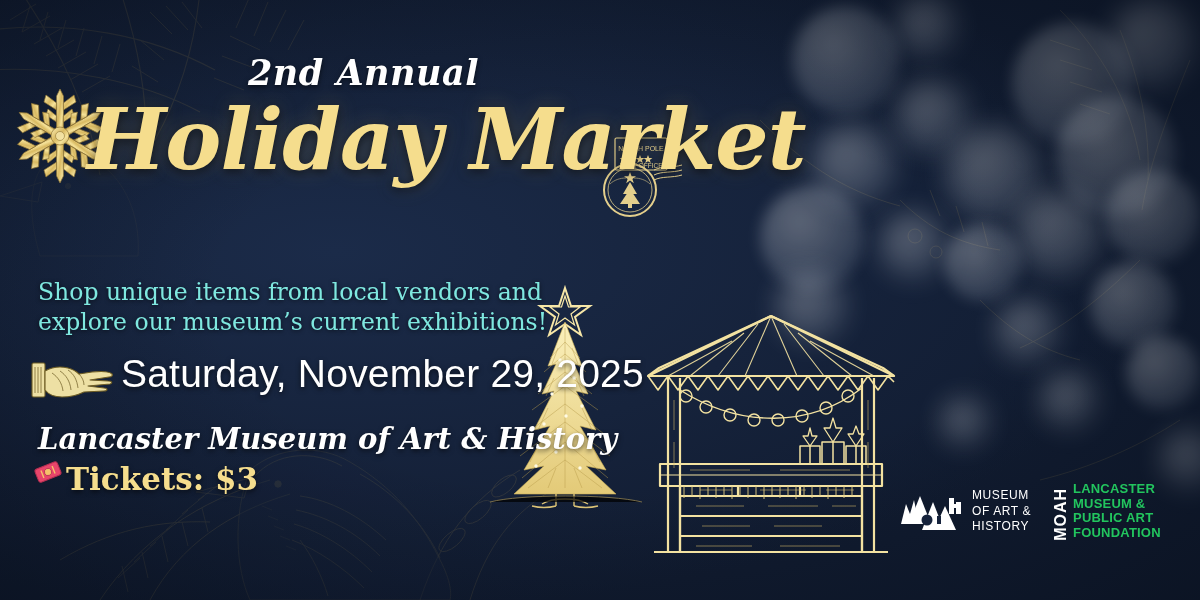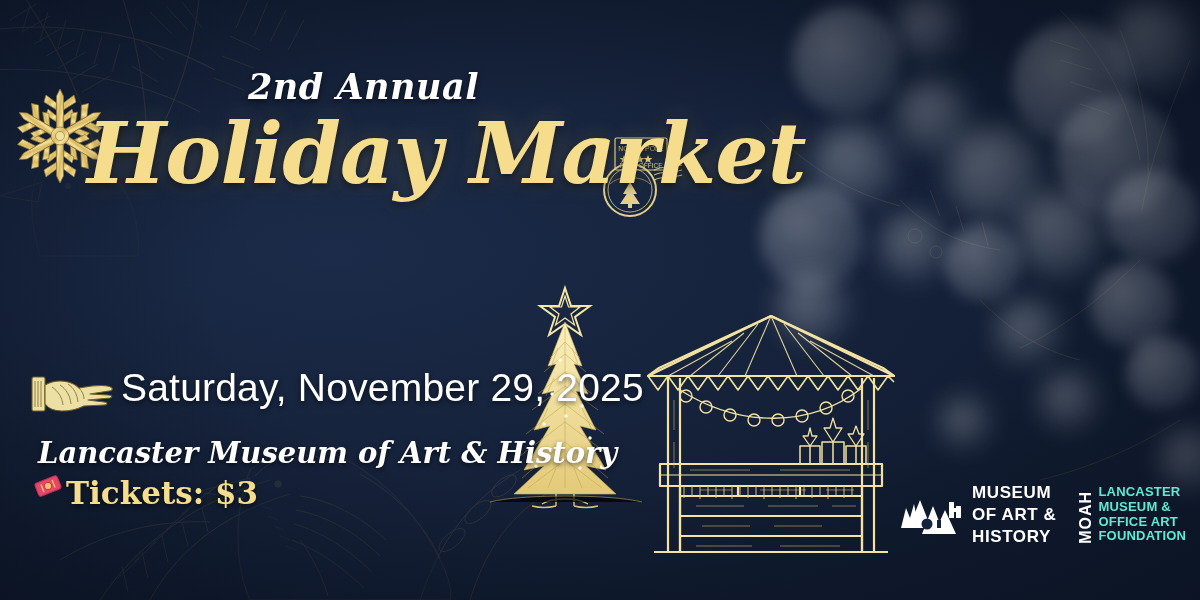--- a/index.html
+++ b/index.html
@@ -18,21 +18,21 @@
   }
   .botanical{position:absolute;inset:0;opacity:.30;}
   .bokeh-layer{position:absolute;inset:0;}
   .bokeh{position:absolute;border-radius:50%;
     background:radial-gradient(circle at 38% 34%, rgba(255,255,255,.30), rgba(230,238,248,.16) 58%, rgba(210,222,240,.07) 85%, rgba(200,215,235,0) 100%);
     filter:blur(1.5px);}
   .bokeh.soft{filter:blur(7px);}
   .bokeh.softer{filter:blur(13px);}
 
   
-  .content{position:absolute;inset:0;margin-top:14px;}
+  .content{position:absolute;inset:0;}
 
   #annual{
     position:absolute;left:248px;top:52px;
     font-family:"DejaVu Serif", serif;
     font-style:italic;font-weight:700;font-size:35px;color:#ffffff;
     letter-spacing:.5px;
     text-shadow:0 2px 5px rgba(0,0,0,.6);
   }
   #title{
     position:absolute;left:87px;top:90px;
@@ -76,29 +76,29 @@
   #ticket-icon{position:absolute;left:33px;top:458px;width:30px;height:28px;}
   #stamp{position:absolute;left:596px;top:132px;width:88px;height:88px;}
   #tree{position:absolute;left:470px;top:282px;width:190px;height:228px;}
   #stall{position:absolute;left:640px;top:300px;width:262px;height:268px;}
 
   
   .logos{position:absolute;left:900px;top:482px;display:flex;align-items:center;gap:22px;}
   .moah-logo{display:flex;align-items:center;gap:10px;}
   .moah-mark{width:62px;height:42px;}
   .moah-words{
-    color:#fff;font-weight:700;font-size:17px;line-height:1.28;letter-spacing:.6px;
+    color:#fff;font-weight:400;font-size:12px;line-height:1.28;letter-spacing:.6px;
   }
   .found-logo{display:flex;align-items:stretch;gap:4px;}
   .found-vert{
     color:#fff;font-weight:700;font-size:16px;letter-spacing:1px;
     writing-mode:vertical-rl;transform:rotate(180deg);
     line-height:1;display:flex;align-items:center;
   }
-  .found-words{color:#5eead4;font-weight:700;font-size:13px;line-height:1.13;letter-spacing:.2px;}
+  .found-words{color:#22c55e;font-weight:700;font-size:13px;line-height:1.13;letter-spacing:.2px;}
 </style>
 </head>
 <body>
 
 <div id="banner">
 
   <div class="bg-base"></div>
 
   <svg class="botanical" viewBox="0 0 1200 600">
     <g stroke="#b79a52" fill="none" stroke-width="1.1" opacity=".55">
@@ -374,20 +374,21 @@
     </g>
 
     <g stroke="#e3cd83" stroke-width="1" opacity=".9">
       <path d="M44 186 L44 198 M52 186 L52 196 M60 186 L60 199 M68 186 L68 195 M76 186 L76 198 M84 186 L84 196 M92 186 L92 199 M100 186 L100 195 M108 186 L108 198 M116 186 L116 196 M124 186 L124 199 M132 186 L132 195 M140 186 L140 198 M148 186 L148 196 M156 186 L156 199 M164 186 L164 195 M172 186 L172 198 M180 186 L180 196 M188 186 L188 199 M196 186 L196 195 M204 186 L204 198 M212 186 L212 196"></path>
     </g>
   </svg>
 
   <div class="content">
     <div id="annual">2nd Annual</div>
     <div id="title">Holiday Market</div>
+    <div id="subtitle">Shop unique items from local vendors and explore our museum’s current exhibitions!</div>
 
     <svg id="hand-icon" viewBox="0 0 84 52">
       <g fill="#ede0a4" stroke="#6d5c24" stroke-width="1.1" stroke-linejoin="round">
         <rect x="2" y="8" width="13" height="34" rx="1.5"></rect>
         <path d="M15 16 C22 12 30 11 38 13 C42 14 46 16 49 19 L62 17 C72 16 80 17 82 19 C83 20 82 22 79 22 L60 25 L78 26 C82 26 83 28 80 29 L58 31 L74 33 C78 33 78 36 74 36 L54 37 C48 40 40 42 32 42 C24 42 18 39 15 35 Z"></path>
       </g>
       <g stroke="#6d5c24" stroke-width=".8" fill="none" opacity=".9">
         <path d="M5 12 L5 38 M8 12 L8 38 M11 12 L11 38"></path>
         <path d="M22 18 C28 22 32 28 33 36"></path>
         <path d="M30 16 C36 20 40 26 41 35"></path>
@@ -433,19 +434,19 @@
         <div>OF ART &amp;</div>
         <div>HISTORY</div>
       </div>
     </div>
 
     <div class="found-logo">
       <div class="found-vert">MOAH</div>
       <div class="found-words">
         <div>LANCASTER</div>
         <div>MUSEUM &amp;</div>
-        <div>OFFICE ART</div>
+        <div>PUBLIC ART</div>
         <div>FOUNDATION</div>
       </div>
     </div>
 
   </div>
 </div>
 
 </body></html>

